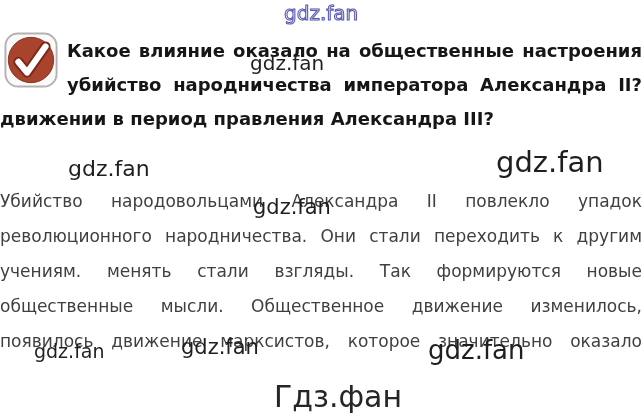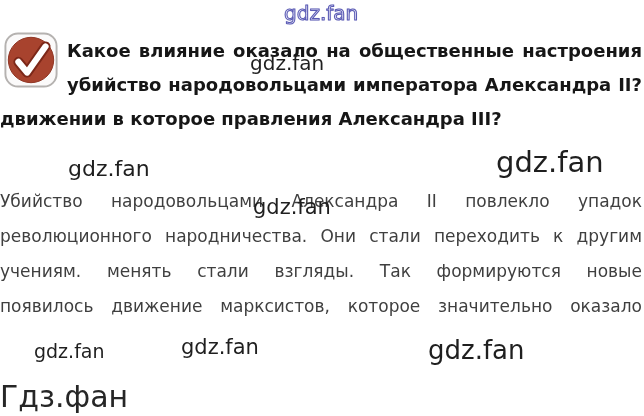--- a/index.html
+++ b/index.html
@@ -65,24 +65,26 @@
     line-height: 35px;
     z-index: 1;
   }
   .aline { text-align: justify; text-align-last: justify; }
   .aline.last { text-align-last: left; }
 
   
   .footer-title {
     position: absolute;
     left: 0; right: 0; top: 381px;
+    text-align: center;
     font-size: 30px;
     color: #262626;
     line-height: 32px;
     z-index: 2;
+    padding-left: 32px;
   }
 </style>
 </head>
 <body>
 
 <div class="page">
 
   <span class="wm wm-top">gdz.fan</span>
   <span class="wm wm-2">gdz.fan</span>
   <span class="wm wm-3">gdz.fan</span>
@@ -93,26 +95,27 @@
   <span class="wm wm-8">gdz.fan</span>
 
   <div class="question">
     <svg class="check-icon" viewBox="0 0 56 58" xmlns="http://www.w3.org/2000/svg" aria-hidden="true">
       <rect x="1.5" y="1.5" width="53" height="55" rx="13" fill="#fbfafa" stroke="#b5b2b0" stroke-width="2"></rect>
       <circle cx="28" cy="29" r="23.5" fill="#a8432e" stroke="#8e3422" stroke-width="1"></circle>
       <path d="M15 31 L24 42 L43 15" fill="none" stroke="#7c2718" stroke-width="10.5" stroke-linecap="round" stroke-linejoin="round"></path>
       <path d="M15 31 L24 42 L43 15" fill="none" stroke="#ffffff" stroke-width="6.5" stroke-linecap="round" stroke-linejoin="round"></path>
     </svg>
     <div class="qline">Какое влияние оказало на общественные настроения</div>
-    <div class="qline">убийство народовольцами императора Александра II?</div>
-    <div class="qline last">движении в которое правления Александра III?</div>
+    <div class="qline">убийство народничества императора Александра II?</div>
+    <div class="qline last">движении в период правления Александра III?</div>
   </div>
 
   <div class="answer">
     <div class="aline">Убийство народовольцами Александра II повлекло упадок</div>
     <div class="aline">революционного народничества. Они стали переходить к другим</div>
     <div class="aline">учениям. менять стали взгляды. Так формируются новые</div>
+    <div class="aline">общественные мысли. Общественное движение изменилось,</div>
     <div class="aline">появилось движение марксистов, которое значительно оказало</div>
   </div>
 
   <div class="footer-title">Гдз.фан</div>
 
 </div>
 
 </body></html>

